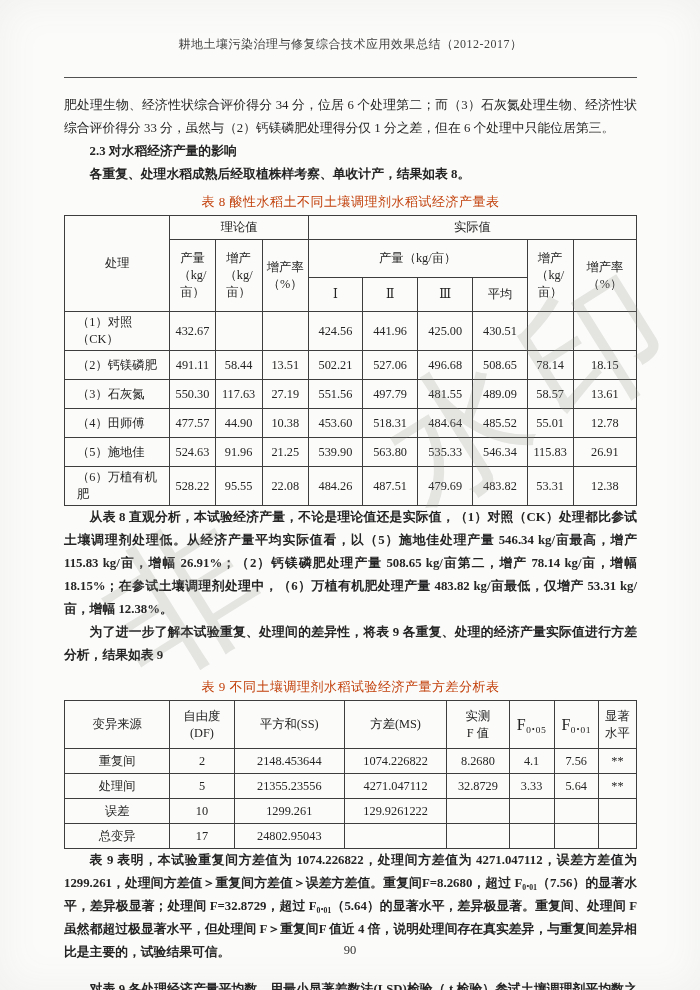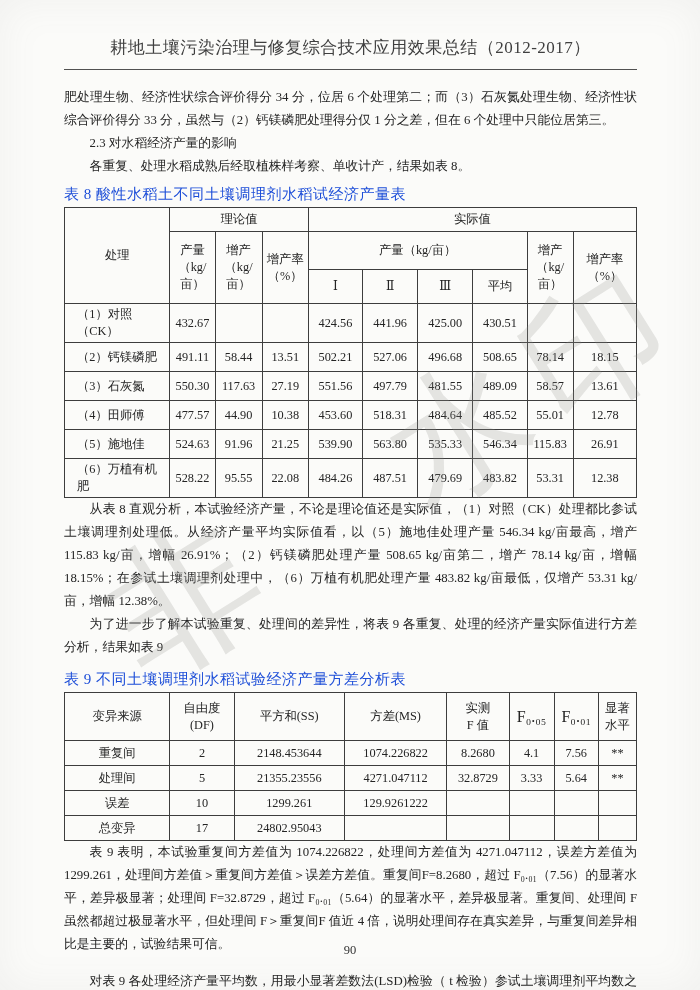--- a/index.html
+++ b/index.html
@@ -9,42 +9,43 @@
     margin:0 auto;
     background:#fbfbf9;
     font-family:"Liberation Serif","DejaVu Serif",serif;
     color:#222;
     overflow:hidden;
     box-shadow:inset 0 0 40px rgba(120,120,115,0.08);
   }
   .content{position:absolute;left:64px;right:63px;top:0;}
   .doc-header{
     margin-top:36px;
-    padding-bottom:10px;
+    padding-bottom:24px;
     border-bottom:1.5px solid #515151;
     text-align:center;
-    font-size:17px;
+    font-size:12px;
     color:#3f3f3f;
     letter-spacing:0.5px;
   }
   .para{
     font-size:12.8px;
     line-height:23px;
     text-align:justify;
     margin:0;
     color:#242424;
   }
-  .indent{text-indent:2em;}
+  .indent{text-indent:2em;font-weight:bold;}
   .p1{margin-top:16px;}
   .sec-heading{margin-top:0;}
   .tbl-caption{
     margin-top:6px;
-    font-size:15px;
+    text-align:center;
+    font-size:13px;
     line-height:20px;
-    color:#1d4ed8;
+    color:#c2410c;
     letter-spacing:0.5px;
   }
   table{
     width:100%;
     border-collapse:collapse;
     table-layout:fixed;
     margin-top:3px;
   }
   td{
     border:1px solid #3d3d3d;

